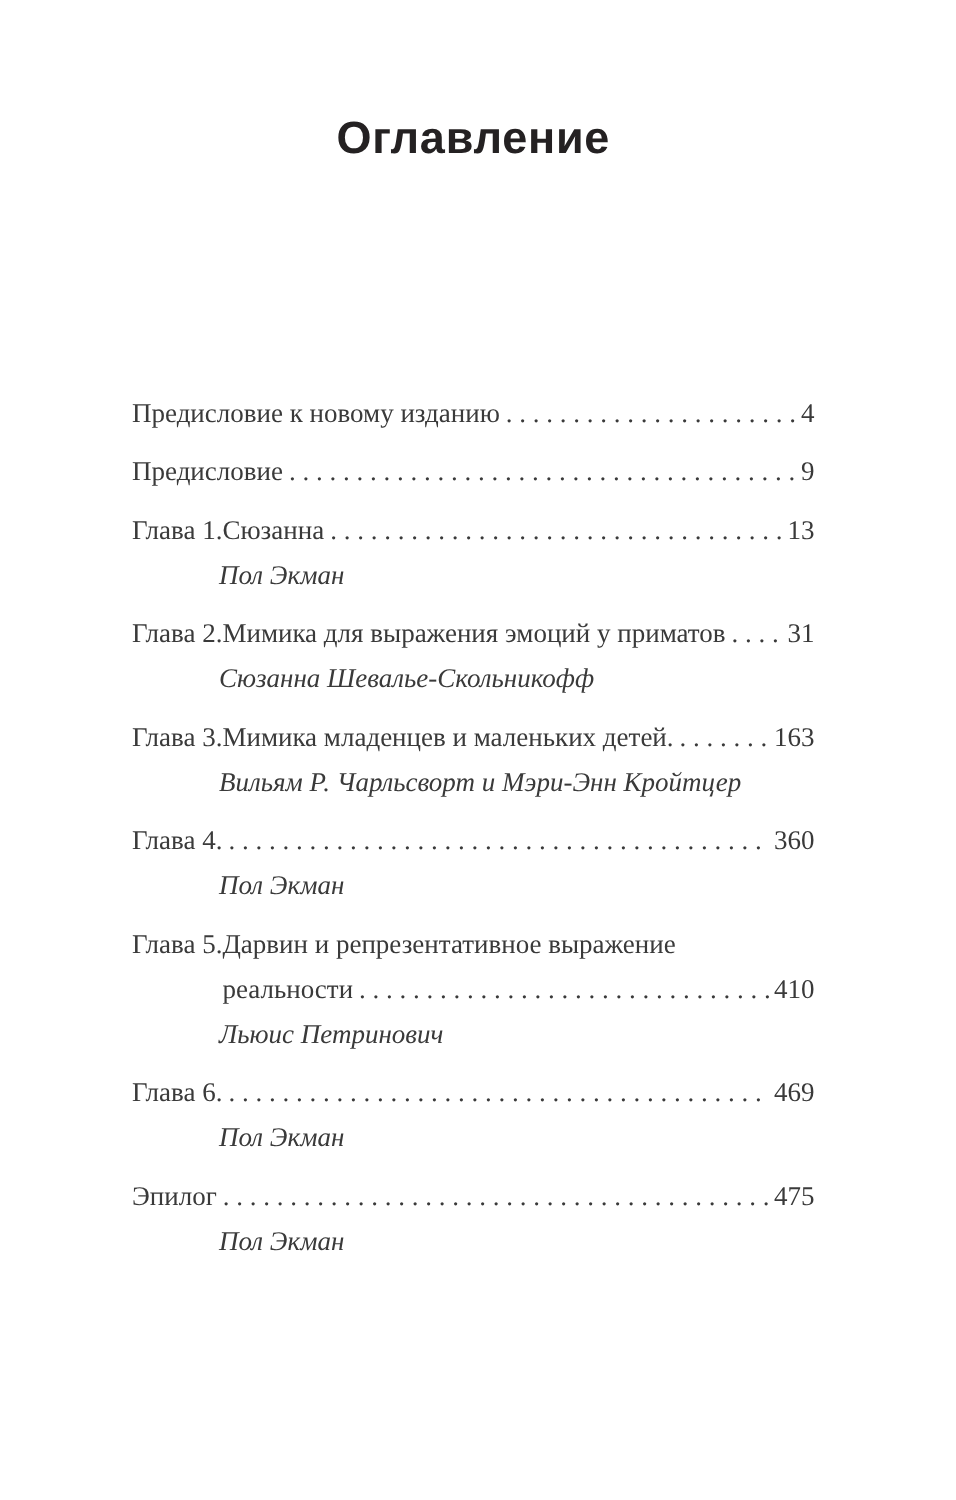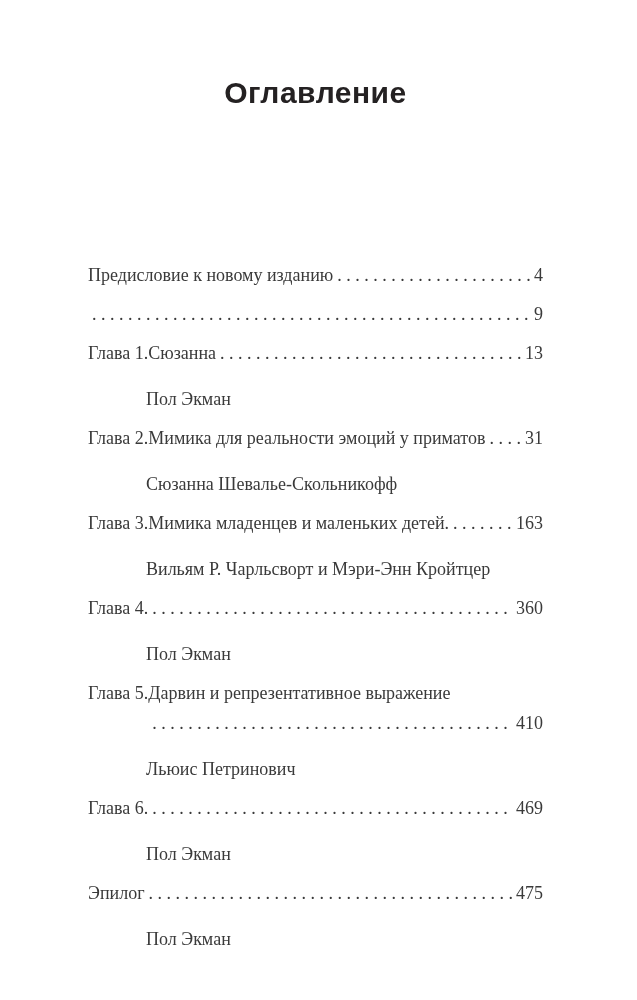--- a/index.html
+++ b/index.html
@@ -63,23 +63,23 @@
     white-space: nowrap;
     margin-left: 4px;
     margin-right: 3px;
     color: #3a3a3a;
   }
   .pagenum {
     flex: 0 0 auto;
     white-space: nowrap;
   }
   .author {
+    font-style: italic;
     margin-left: 58px;
     line-height: 30px;
-    margin-top: 16px;
   }
 </style>
 </head>
 <body>
 
 <div class="page">
   <h1 class="page-title">Оглавление</h1>
 
   <div class="toc-list">
   <div class="entry">
@@ -94,20 +94,21 @@
           </div>
     </div>
 
   </div>
 
   <div class="entry">
     <div class="entry-row">
 
       <div class="entry-body">
             <div class="line">
+              <span class="t">Предисловие</span>
               <span class="leader">. . . . . . . . . . . . . . . . . . . . . . . . . . . . . . . . . . . . . . . . . . . . . . . . . . . . . . . . . . . . . . . . . . . . . . . . . . . . . . . . </span>
               <span class="pagenum">9</span>
             </div>
           </div>
     </div>
 
   </div>
 
   <div class="entry">
     <div class="entry-row">
@@ -121,21 +122,21 @@
           </div>
     </div>
     <div class="author">Пол Экман</div>
   </div>
 
   <div class="entry">
     <div class="entry-row">
       <span class="label">Глава 2.</span>
       <div class="entry-body">
             <div class="line">
-              <span class="t">Мимика для реальности эмоций у приматов</span>
+              <span class="t">Мимика для выражения эмоций у приматов</span>
               <span class="leader">. . . . . . . . . . . . . . . . . . . . . . . . . . . . . . . . . . . . . . . . . . . . . . . . . . . . . . . . . . . . . . . . . . . . . . . . . . . . . . . . </span>
               <span class="pagenum">31</span>
             </div>
           </div>
     </div>
     <div class="author">Сюзанна Шевалье-Скольникофф</div>
   </div>
 
   <div class="entry">
     <div class="entry-row">
@@ -165,20 +166,21 @@
   </div>
 
   <div class="entry">
     <div class="entry-row">
       <span class="label">Глава 5.</span>
       <div class="entry-body">
             <div class="line">
               <span class="t">Дарвин и репрезентативное выражение</span>
             </div>
             <div class="line">
+              <span class="t">реальности</span>
               <span class="leader">. . . . . . . . . . . . . . . . . . . . . . . . . . . . . . . . . . . . . . . . . . . . . . . . . . . . . . . . . . . . . . . . . . . . . . . . . . . . . . . . </span>
               <span class="pagenum">410</span>
             </div>
           </div>
     </div>
     <div class="author">Льюис Петринович</div>
   </div>
 
   <div class="entry">
     <div class="entry-row">

